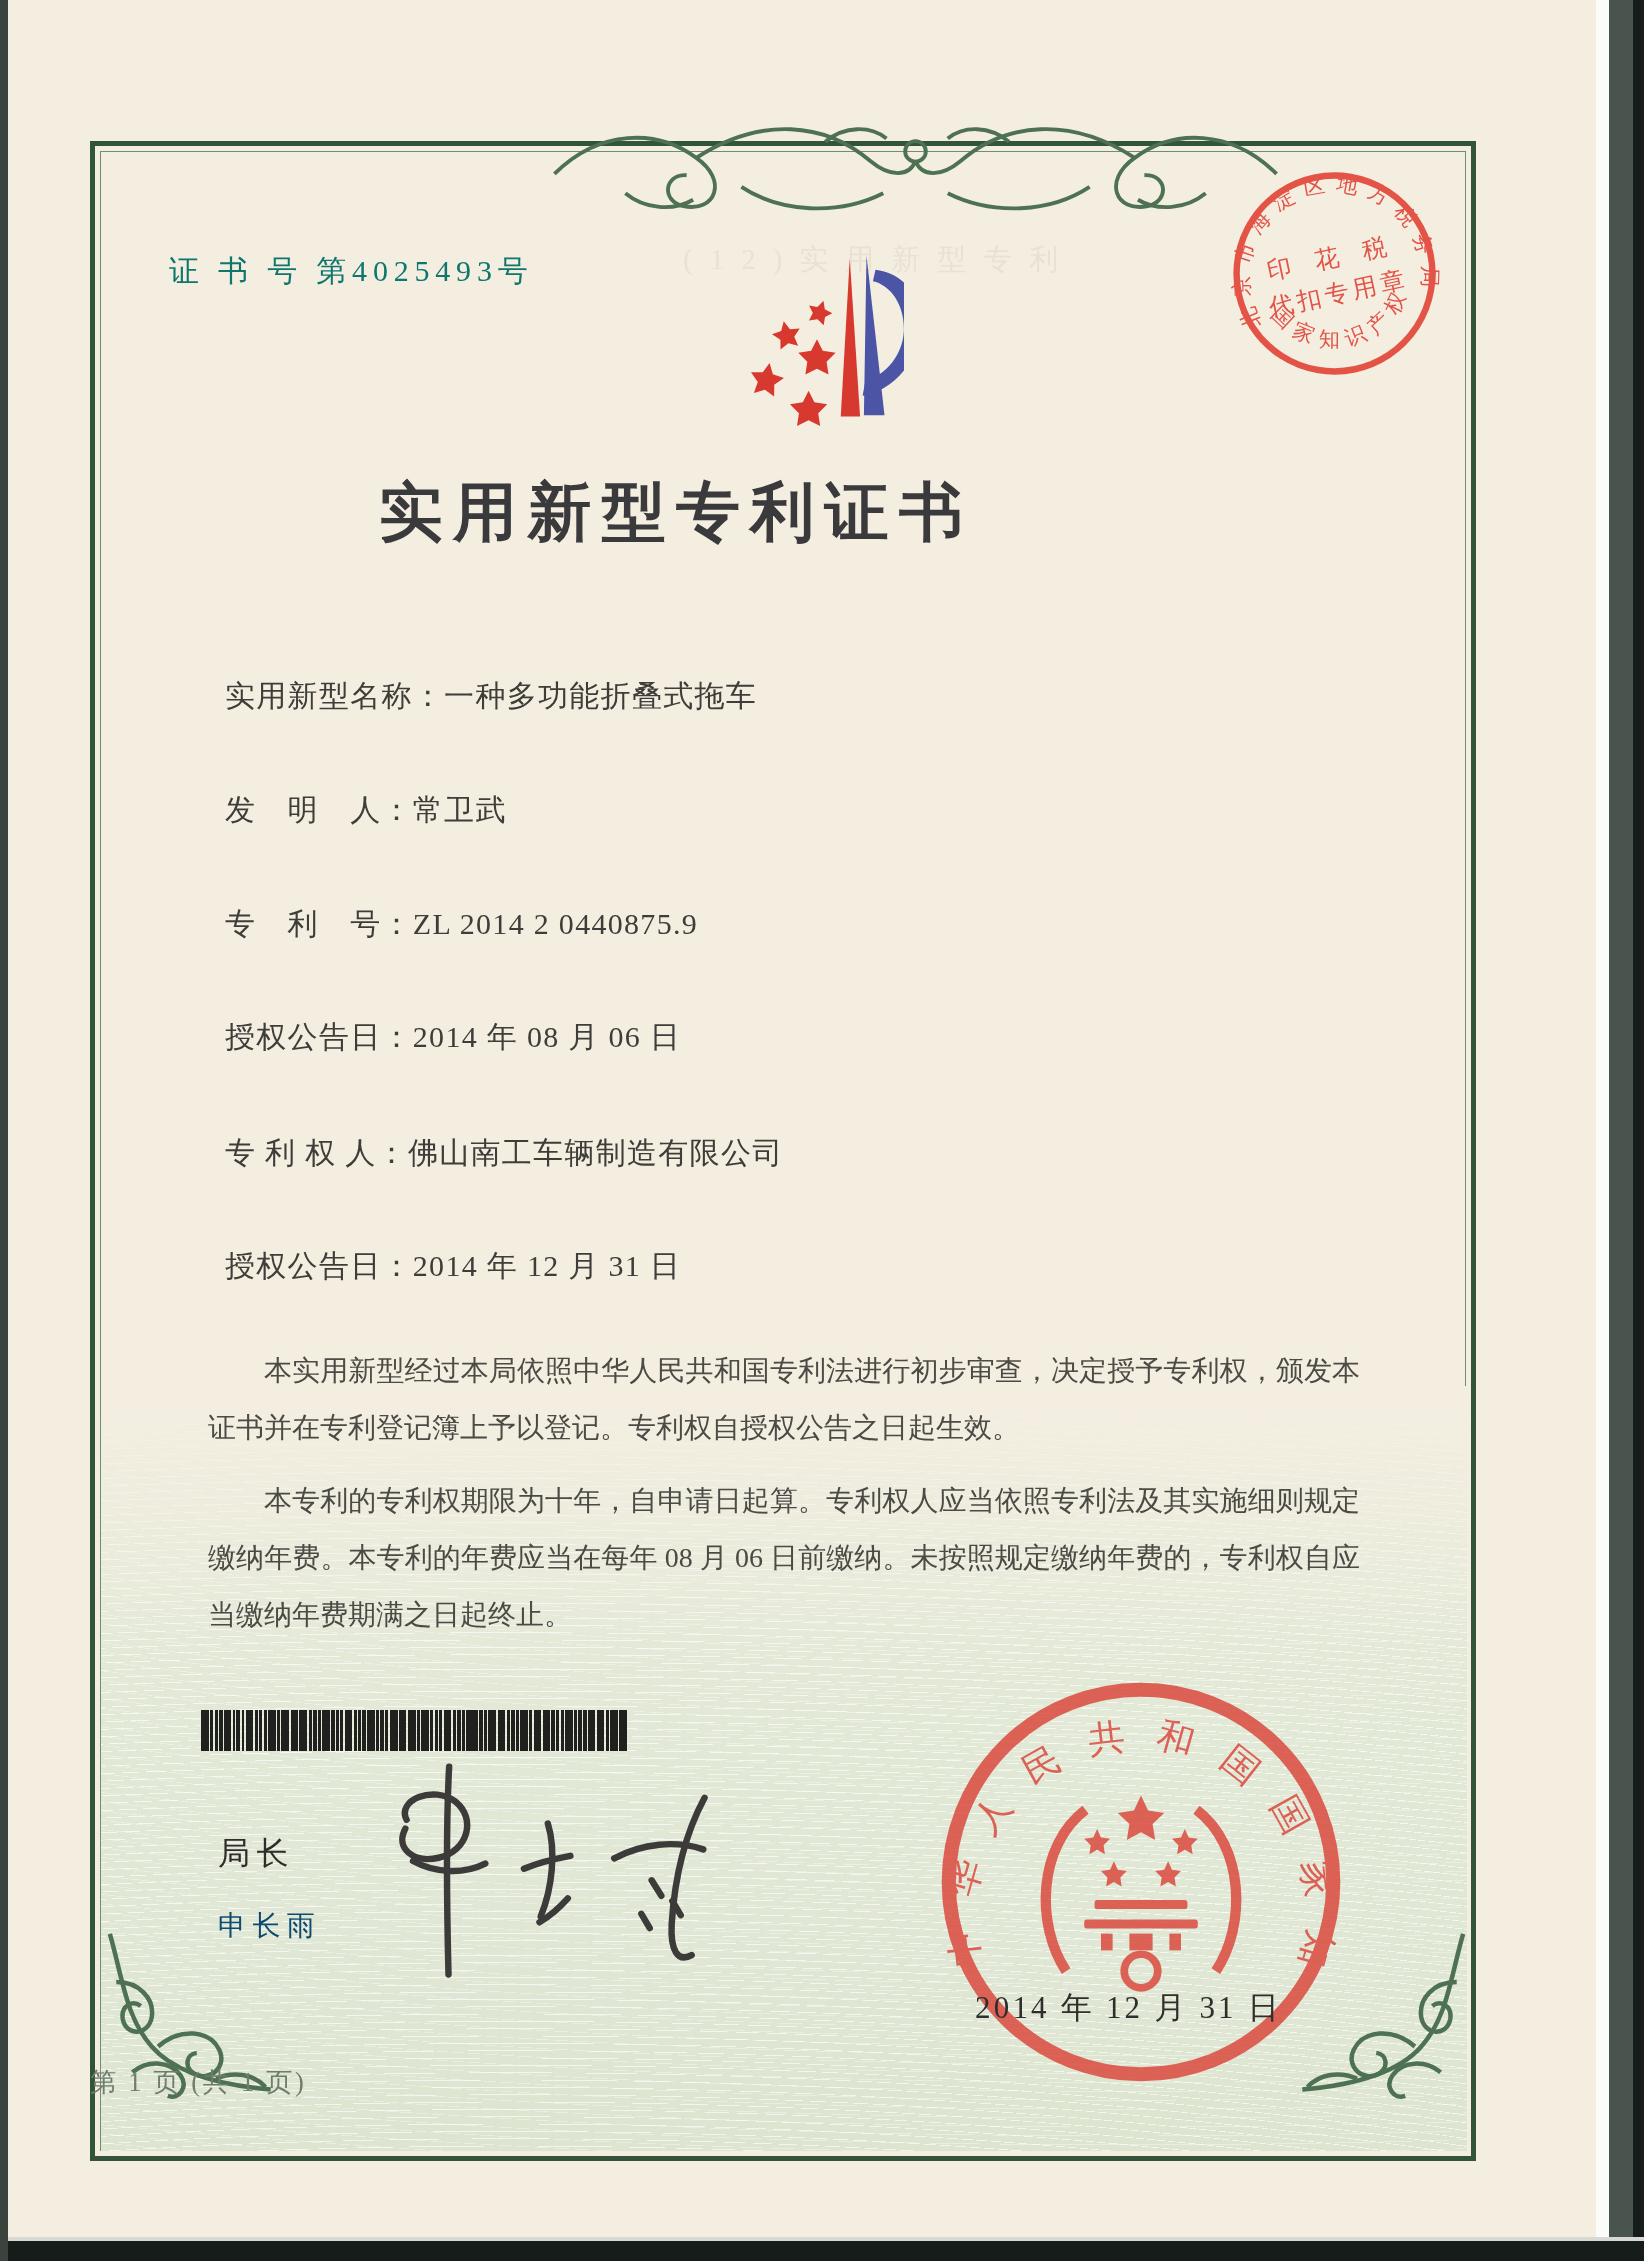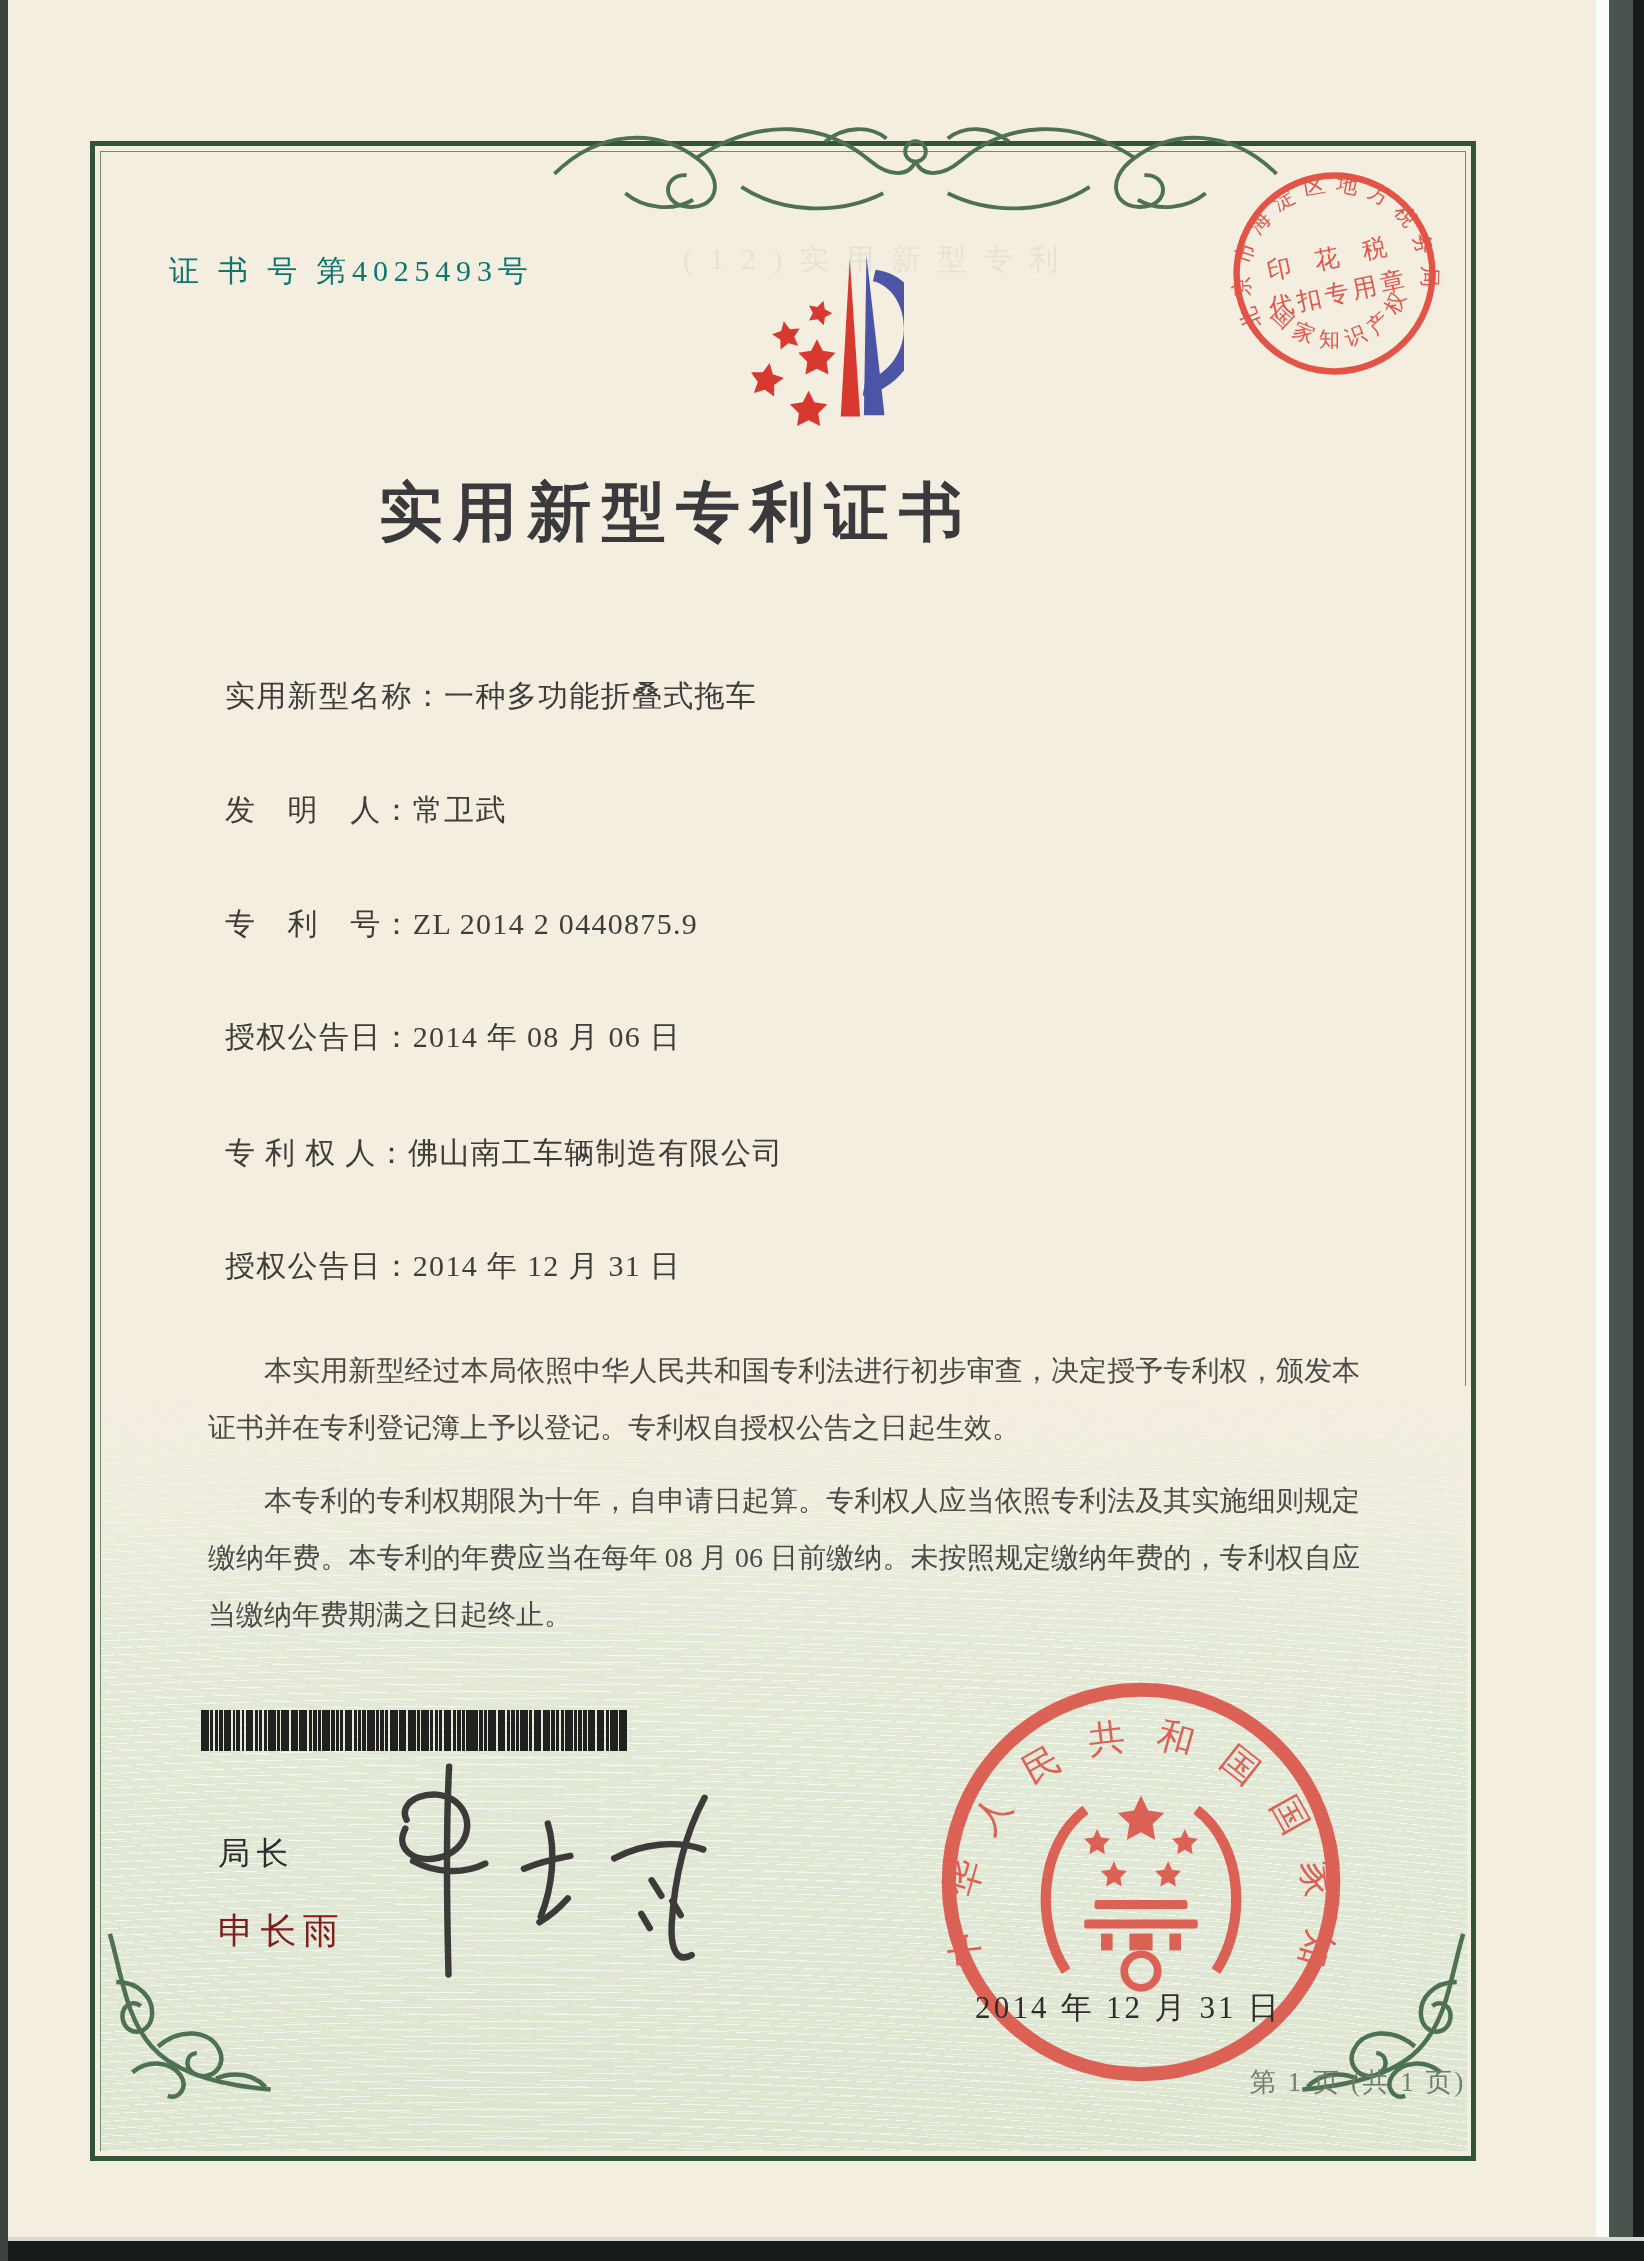--- a/index.html
+++ b/index.html
@@ -50,29 +50,29 @@
   
   .barcode{position:absolute;left:201px;top:1710px;width:427px;height:41px;
     background:
       repeating-linear-gradient(90deg,#20201f 0 2.6px,rgba(0,0,0,0) 2.6px 4.5px),
       repeating-linear-gradient(90deg,#20201f 0 1.3px,rgba(0,0,0,0) 1.3px 7px),
       repeating-linear-gradient(90deg,rgba(0,0,0,0) 0 3.2px,#20201f 3.2px 5.8px,rgba(0,0,0,0) 5.8px 11px);
   }
   
   .director-title{position:absolute;left:218px;top:1832px;font-size:32px;color:#2e2d2b;
     font-family:Liberation Serif, serif;letter-spacing:6.4px;}
-  .director-name{position:absolute;left:218px;top:1907px;font-size:36px;color:#7f1d1d;
+  .director-name{position:absolute;left:218px;top:1907px;font-size:28px;color:#0c4a6e;
     font-family:"Liberation Sans", sans-serif;letter-spacing:6.4px;text-align:right;}
   .signature{position:absolute;left:351px;top:1741px;width:413px;height:258px;}
   
   .seal{position:absolute;left:932px;top:1673px;width:418px;height:418px;opacity:.88;}
   .seal-date{position:absolute;left:975px;top:1987px;font-size:31px;color:#2f2e2c;
     letter-spacing:3.2px;white-space:pre;}
   
-  .footer{position:absolute;left:90px;top:2065px;width:1376px;text-align:right;
+  .footer{position:absolute;left:90px;top:2065px;width:1376px;text-align:left;
     font-size:26.4px;color:#6e7d6d;letter-spacing:2.6px;white-space:pre;}
 </style>
 </head>
 <body>
 
 <div class="scan-edge-left"></div>
 <div class="scan-edge-right"></div>
 <div class="scan-edge-bottom"></div>
 
 <div class="cert-border">

